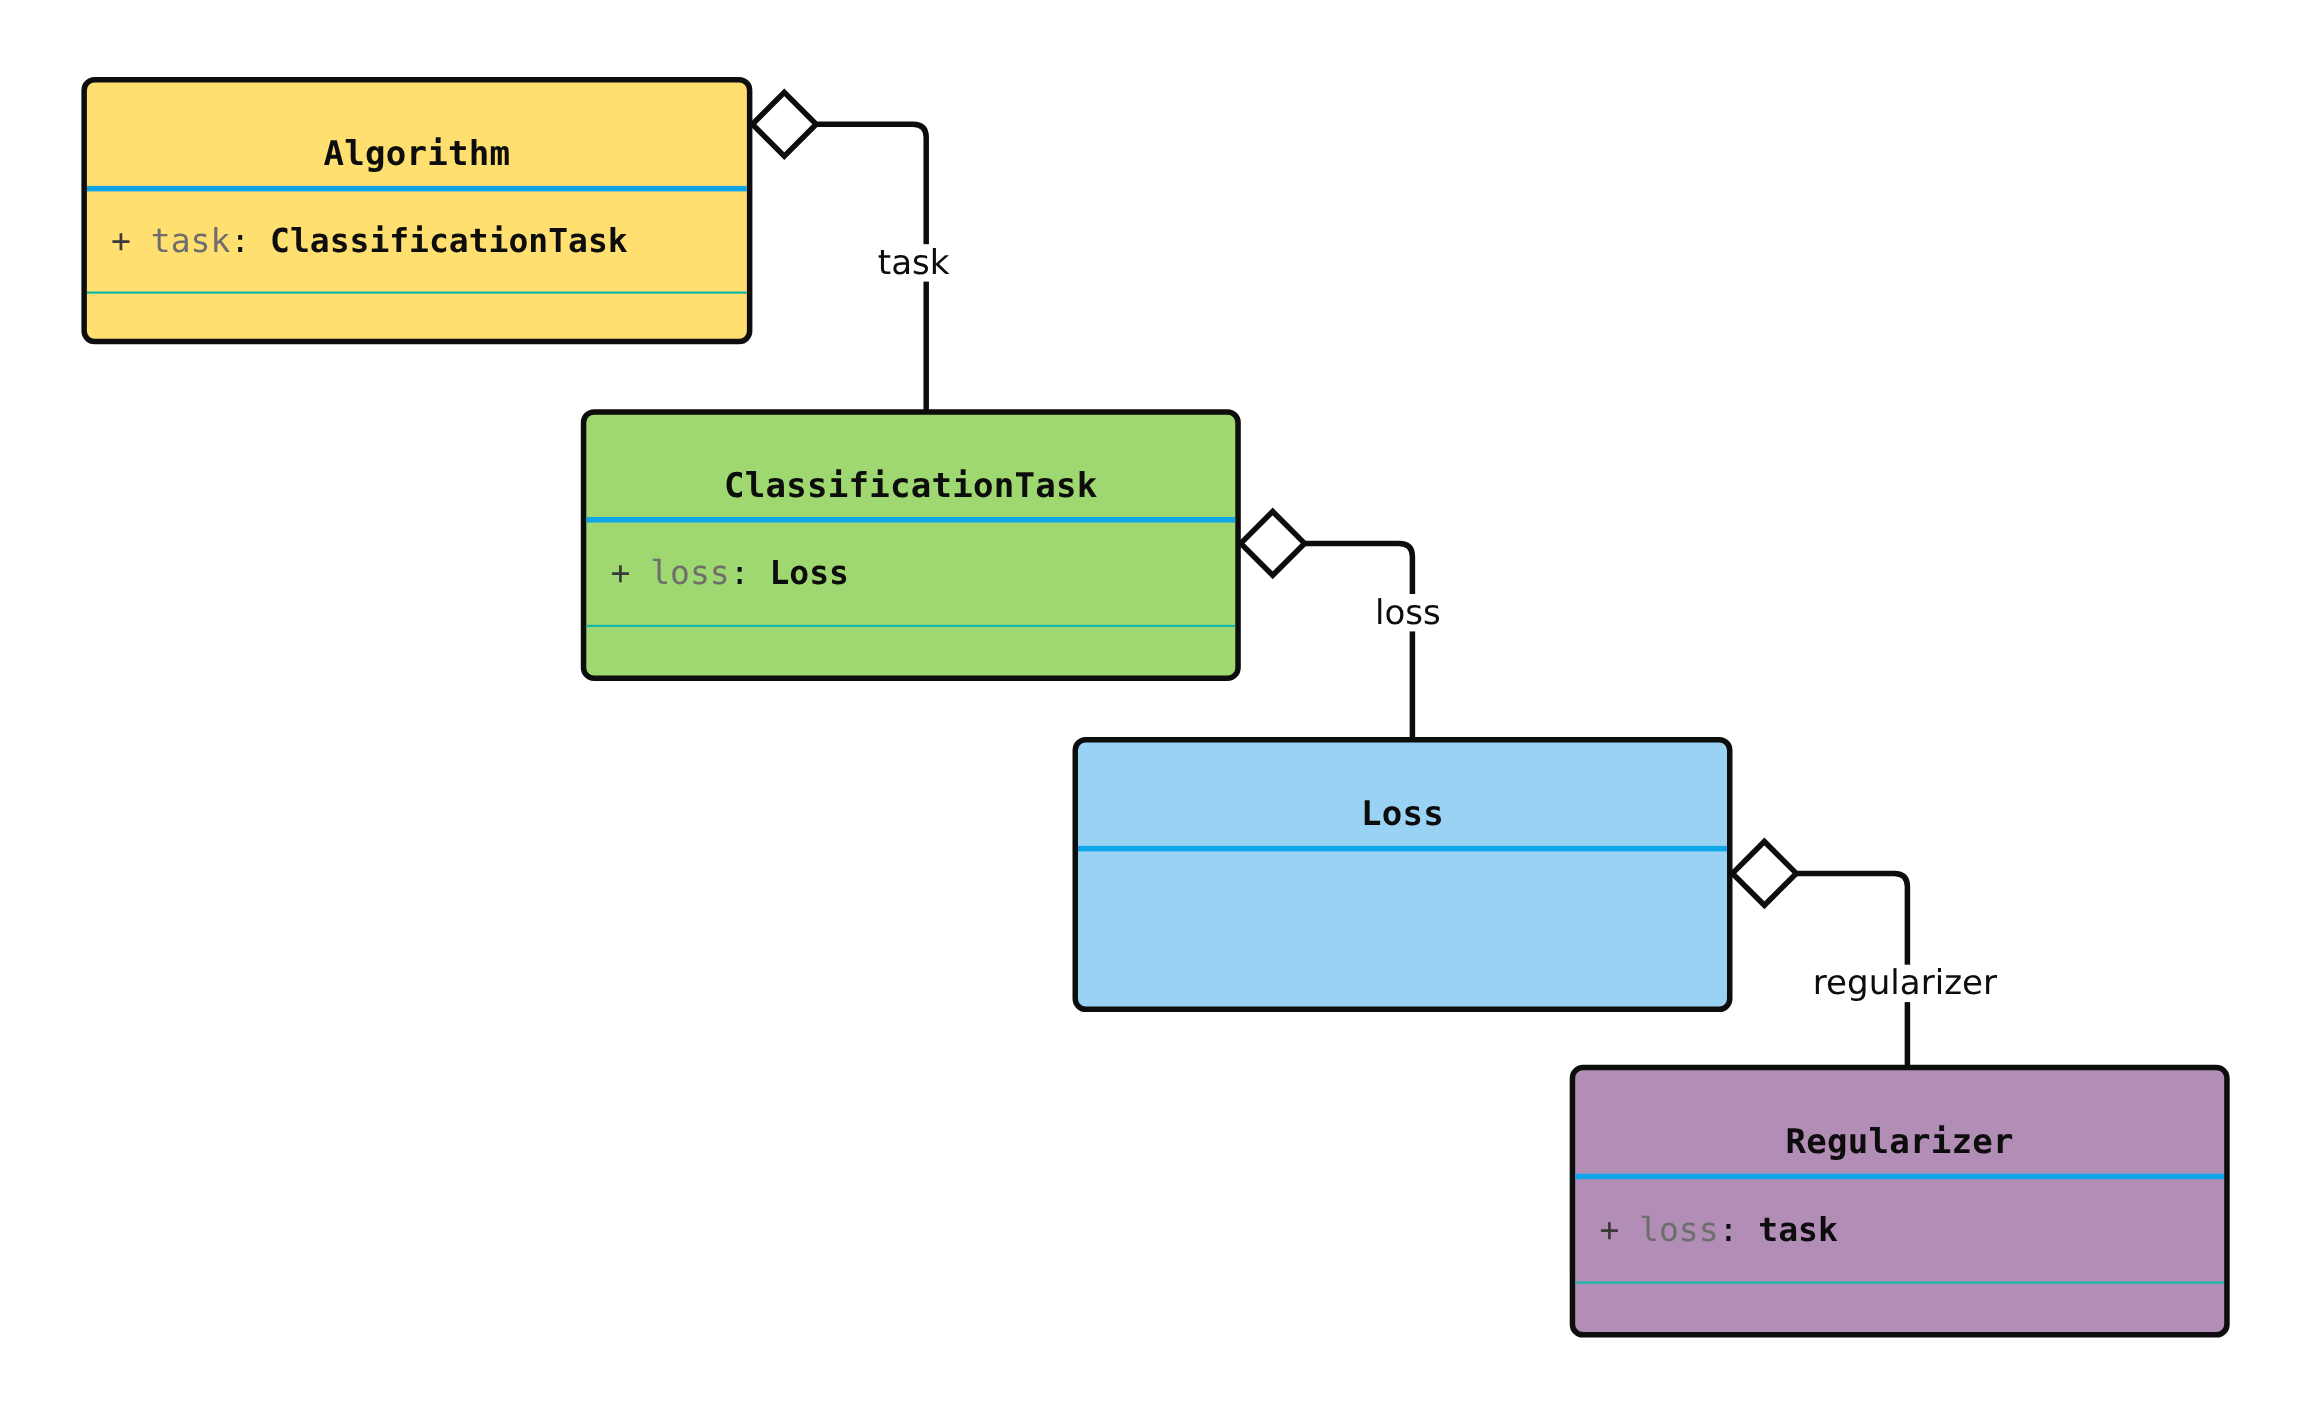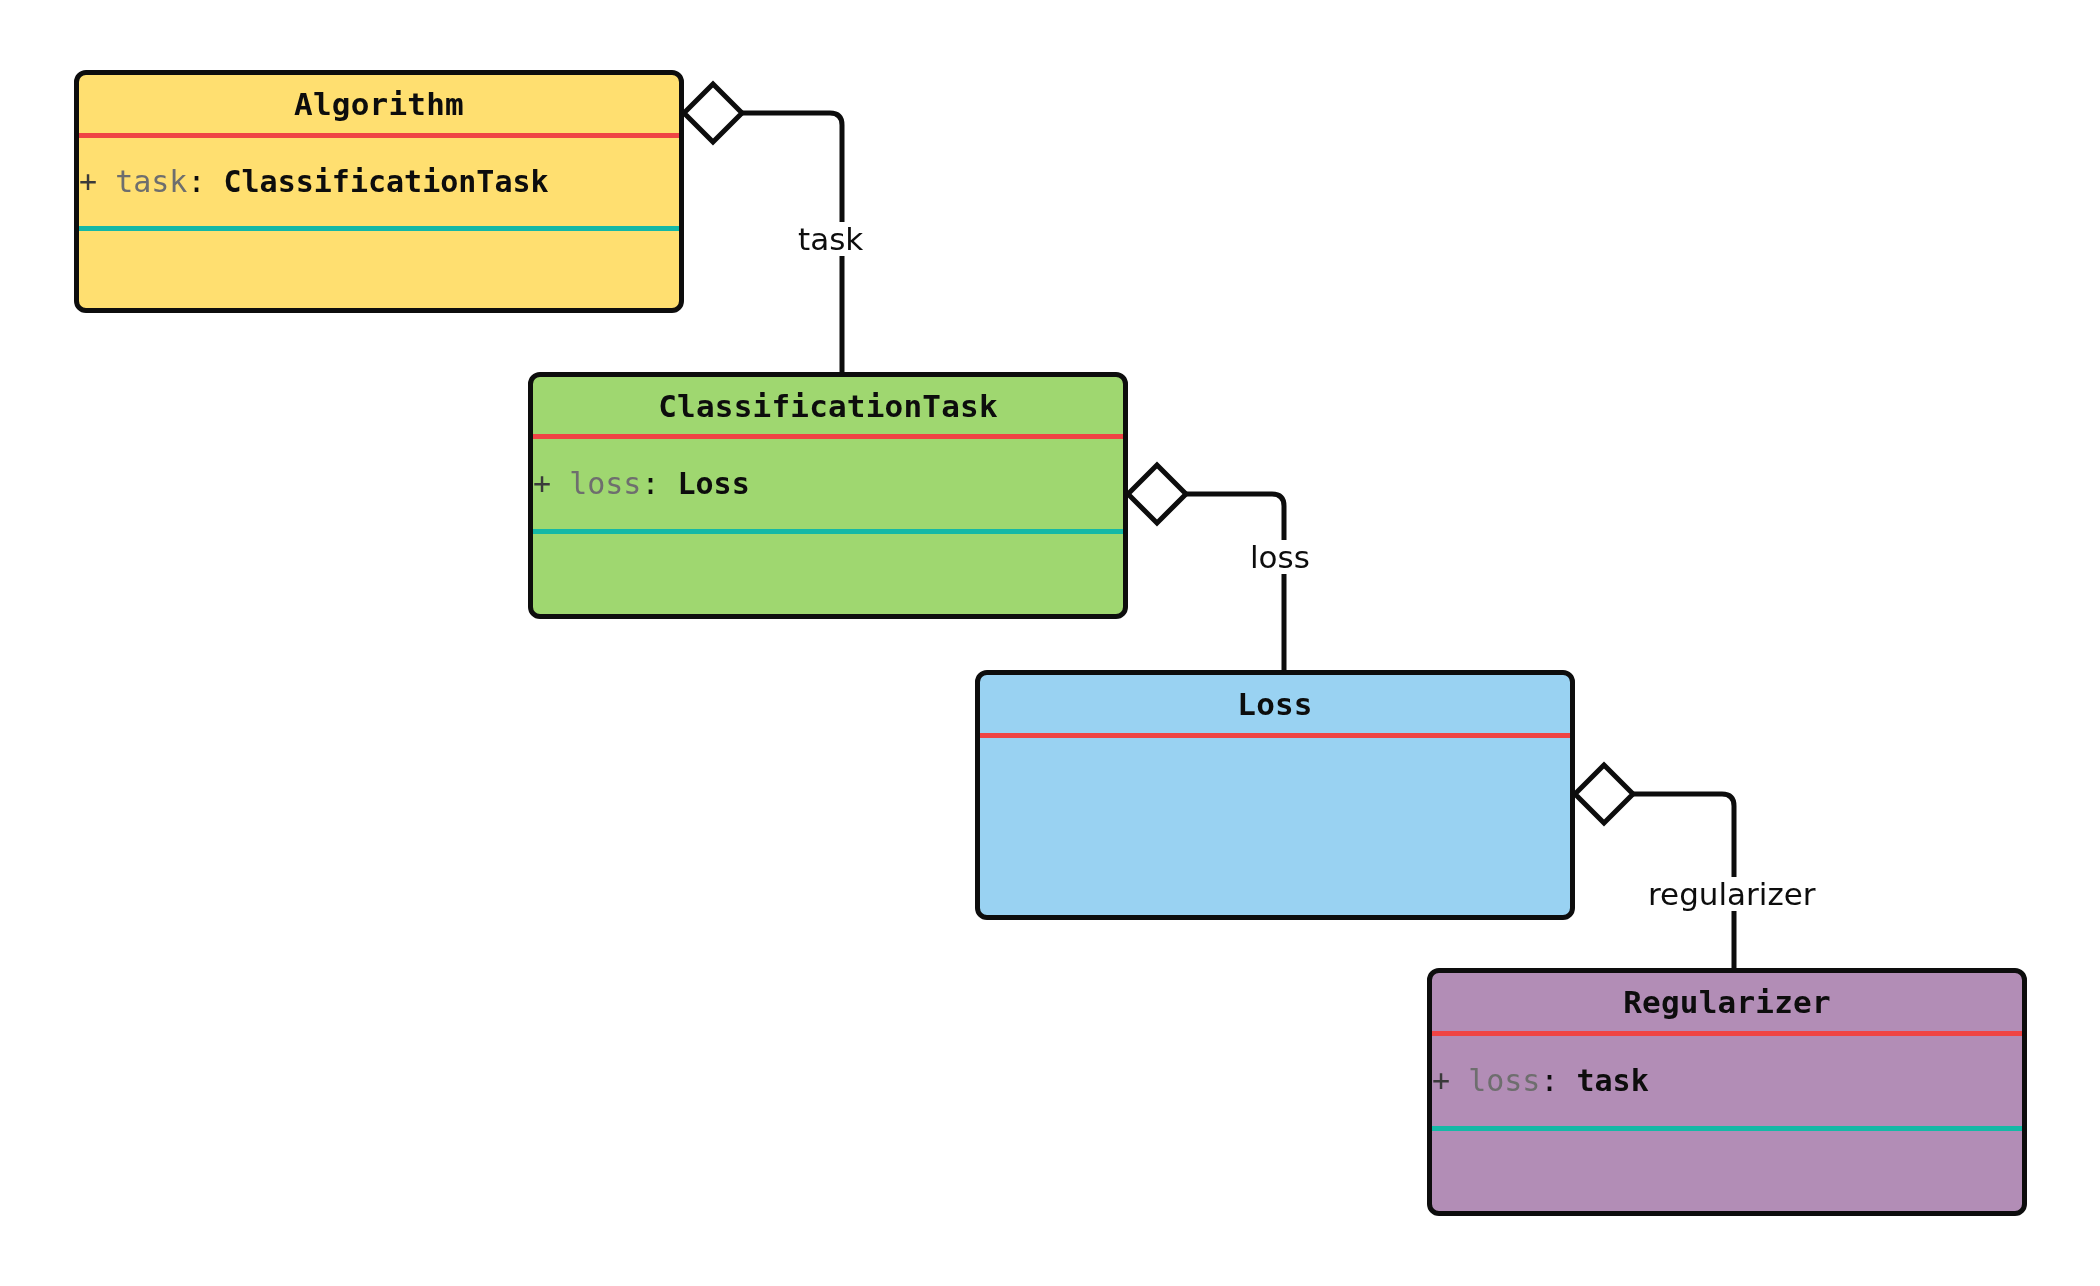--- a/index.html
+++ b/index.html
@@ -42,28 +42,30 @@
 
   .uml-title {
     box-sizing: border-box;
     display: flex;
     align-items: center;
     justify-content: center;
     font-weight: bold;
     font-size: 31px;
     letter-spacing: 0.2px;
     color: #0d0d0d;
-    border-bottom: 5px solid #ef4444;
+    border-bottom: 5px solid #0ea5e9;
+    margin-top: 36px;
   }
 
   .uml-attrs {
     box-sizing: border-box;
     display: flex;
     align-items: center;
-    border-bottom: 5px solid #14b8a6;
+    padding-left: 22px;
+    border-bottom: 2px solid #14b8a6;
   }
 
   .uml-attr-row {
     font-size: 30px;
     white-space: pre;
     line-height: 1;
   }
   .attr-vis {
     color: #3a3a3a;
     font-weight: normal;

